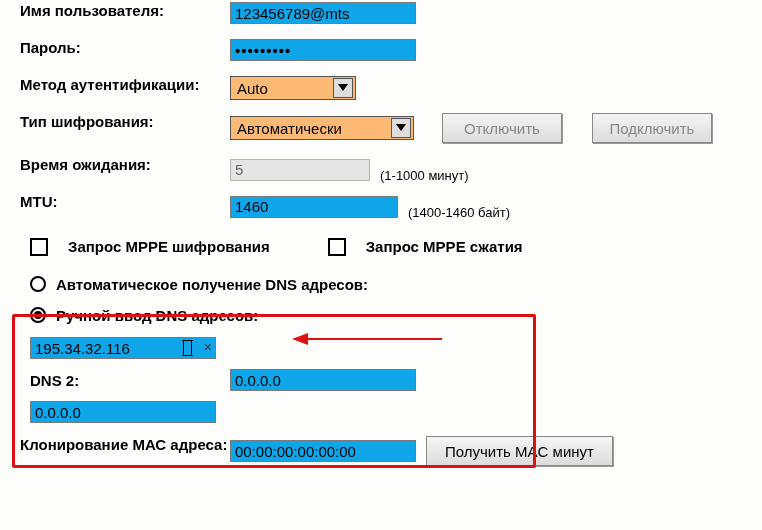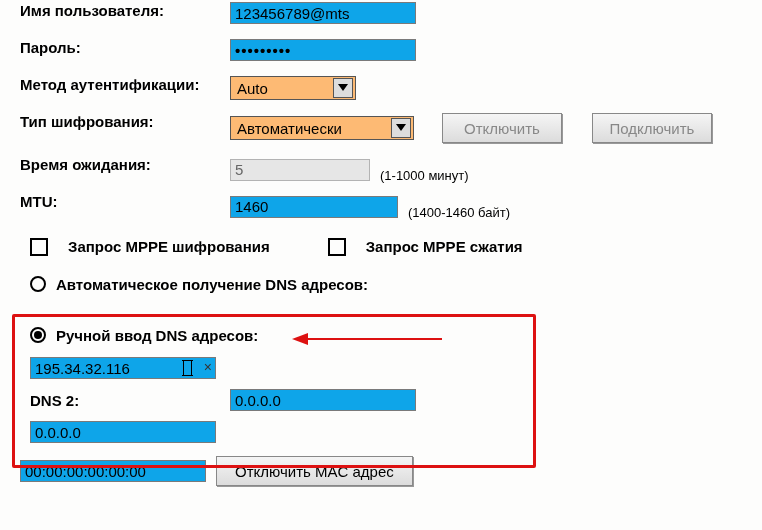--- a/index.html
+++ b/index.html
@@ -149,21 +149,21 @@
   <span style="width:18px"></span>
   <span class="chk"></span>
   <span>Запрос MPPE сжатия</span>
 </div>
 
 <div class="radio-row" style="margin-top:8px">
   <span class="radio"></span>
   <span>Автоматическое получение DNS адресов:</span>
 </div>
 
-<div class="radio-row" style="margin-top:24px">
+<div class="radio-row" style="margin-top:4px">
   <span class="radio sel-on"></span>
   <span>Ручной ввод DNS адресов:</span>
 </div>
 
 <div class="dns-block">
   <div class="dns-row">
     <div class="dns-input-wrap">
       <input type="text" style="width: 186px; padding-right: 30px;" value="195.34.32.116">
       <span class="cursor-bar"></span>
       <span class="clear-x">×</span>
@@ -172,23 +172,24 @@
   <div class="dns-row">
     <div class="dlabel">DNS 2:</div>
     <input type="text" style="width: 186px;" value="0.0.0.0">
   </div>
   <div class="dns-row">
     <input type="text" style="width: 186px;" value="0.0.0.0">
   </div>
 </div>
 
 <div class="row" style="margin-top:6px">
+  <div class="label two-line">Клонирование МАС адреса:</div>
   <div class="value">
     <input type="text" style="width: 186px;" value="00:00:00:00:00:00">
-    <button class="btn live">Отключить MAC адрес</button>
+    <button class="btn live">Получить MAC минут</button>
   </div>
 </div>
 
 <div class="red-box"></div>
 
 <svg class="red-arrow" viewBox="0 0 150 20">
   <line x1="150" y1="10" x2="12" y2="10" stroke="#d11" stroke-width="2"></line>
   <polygon points="0,10 16,4 16,16" fill="#d11"></polygon>
 </svg>
 

